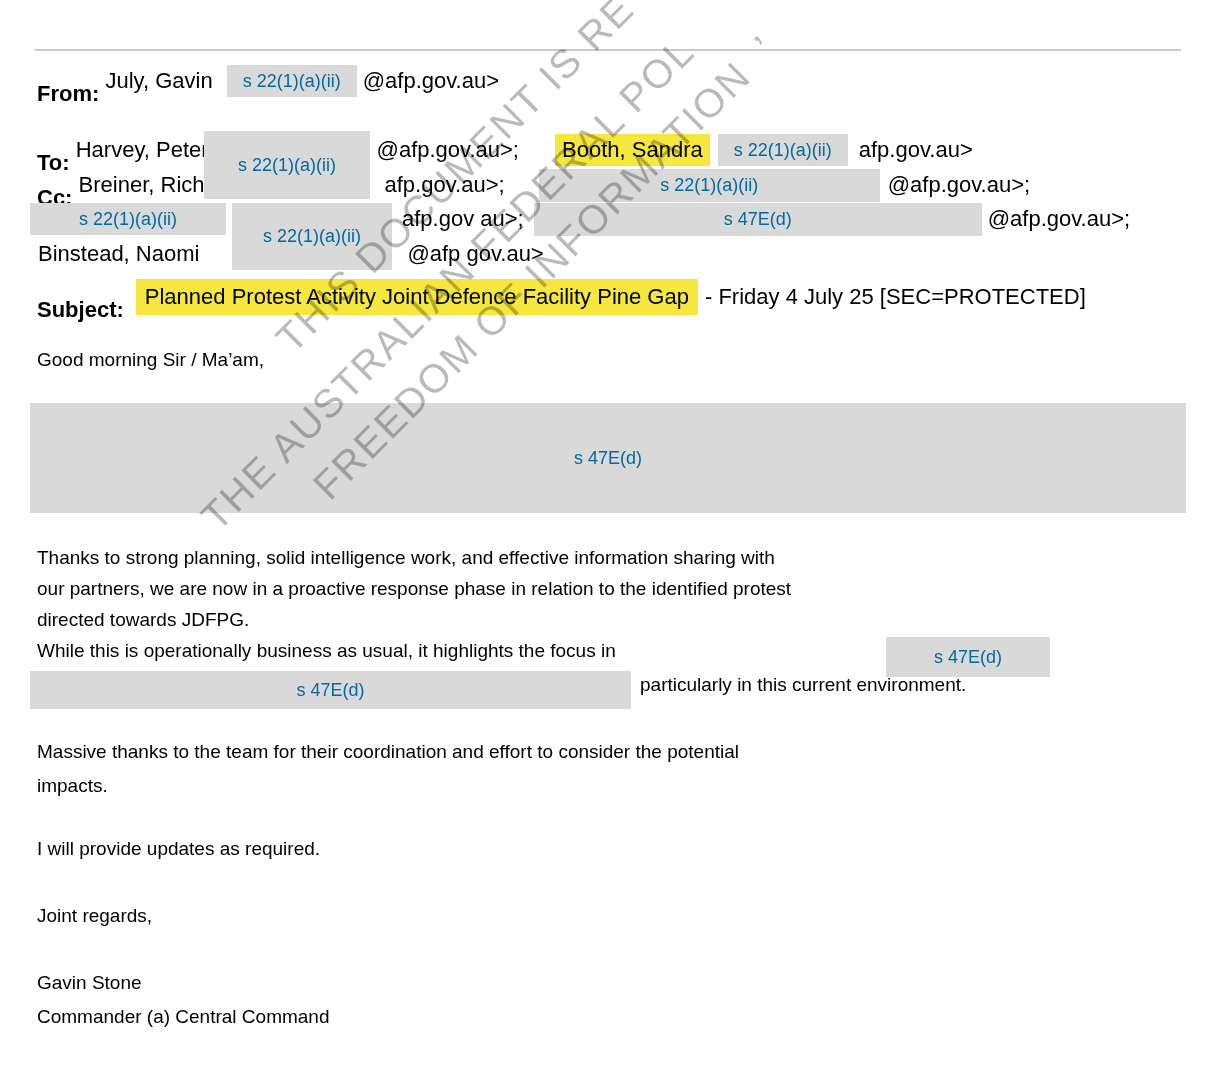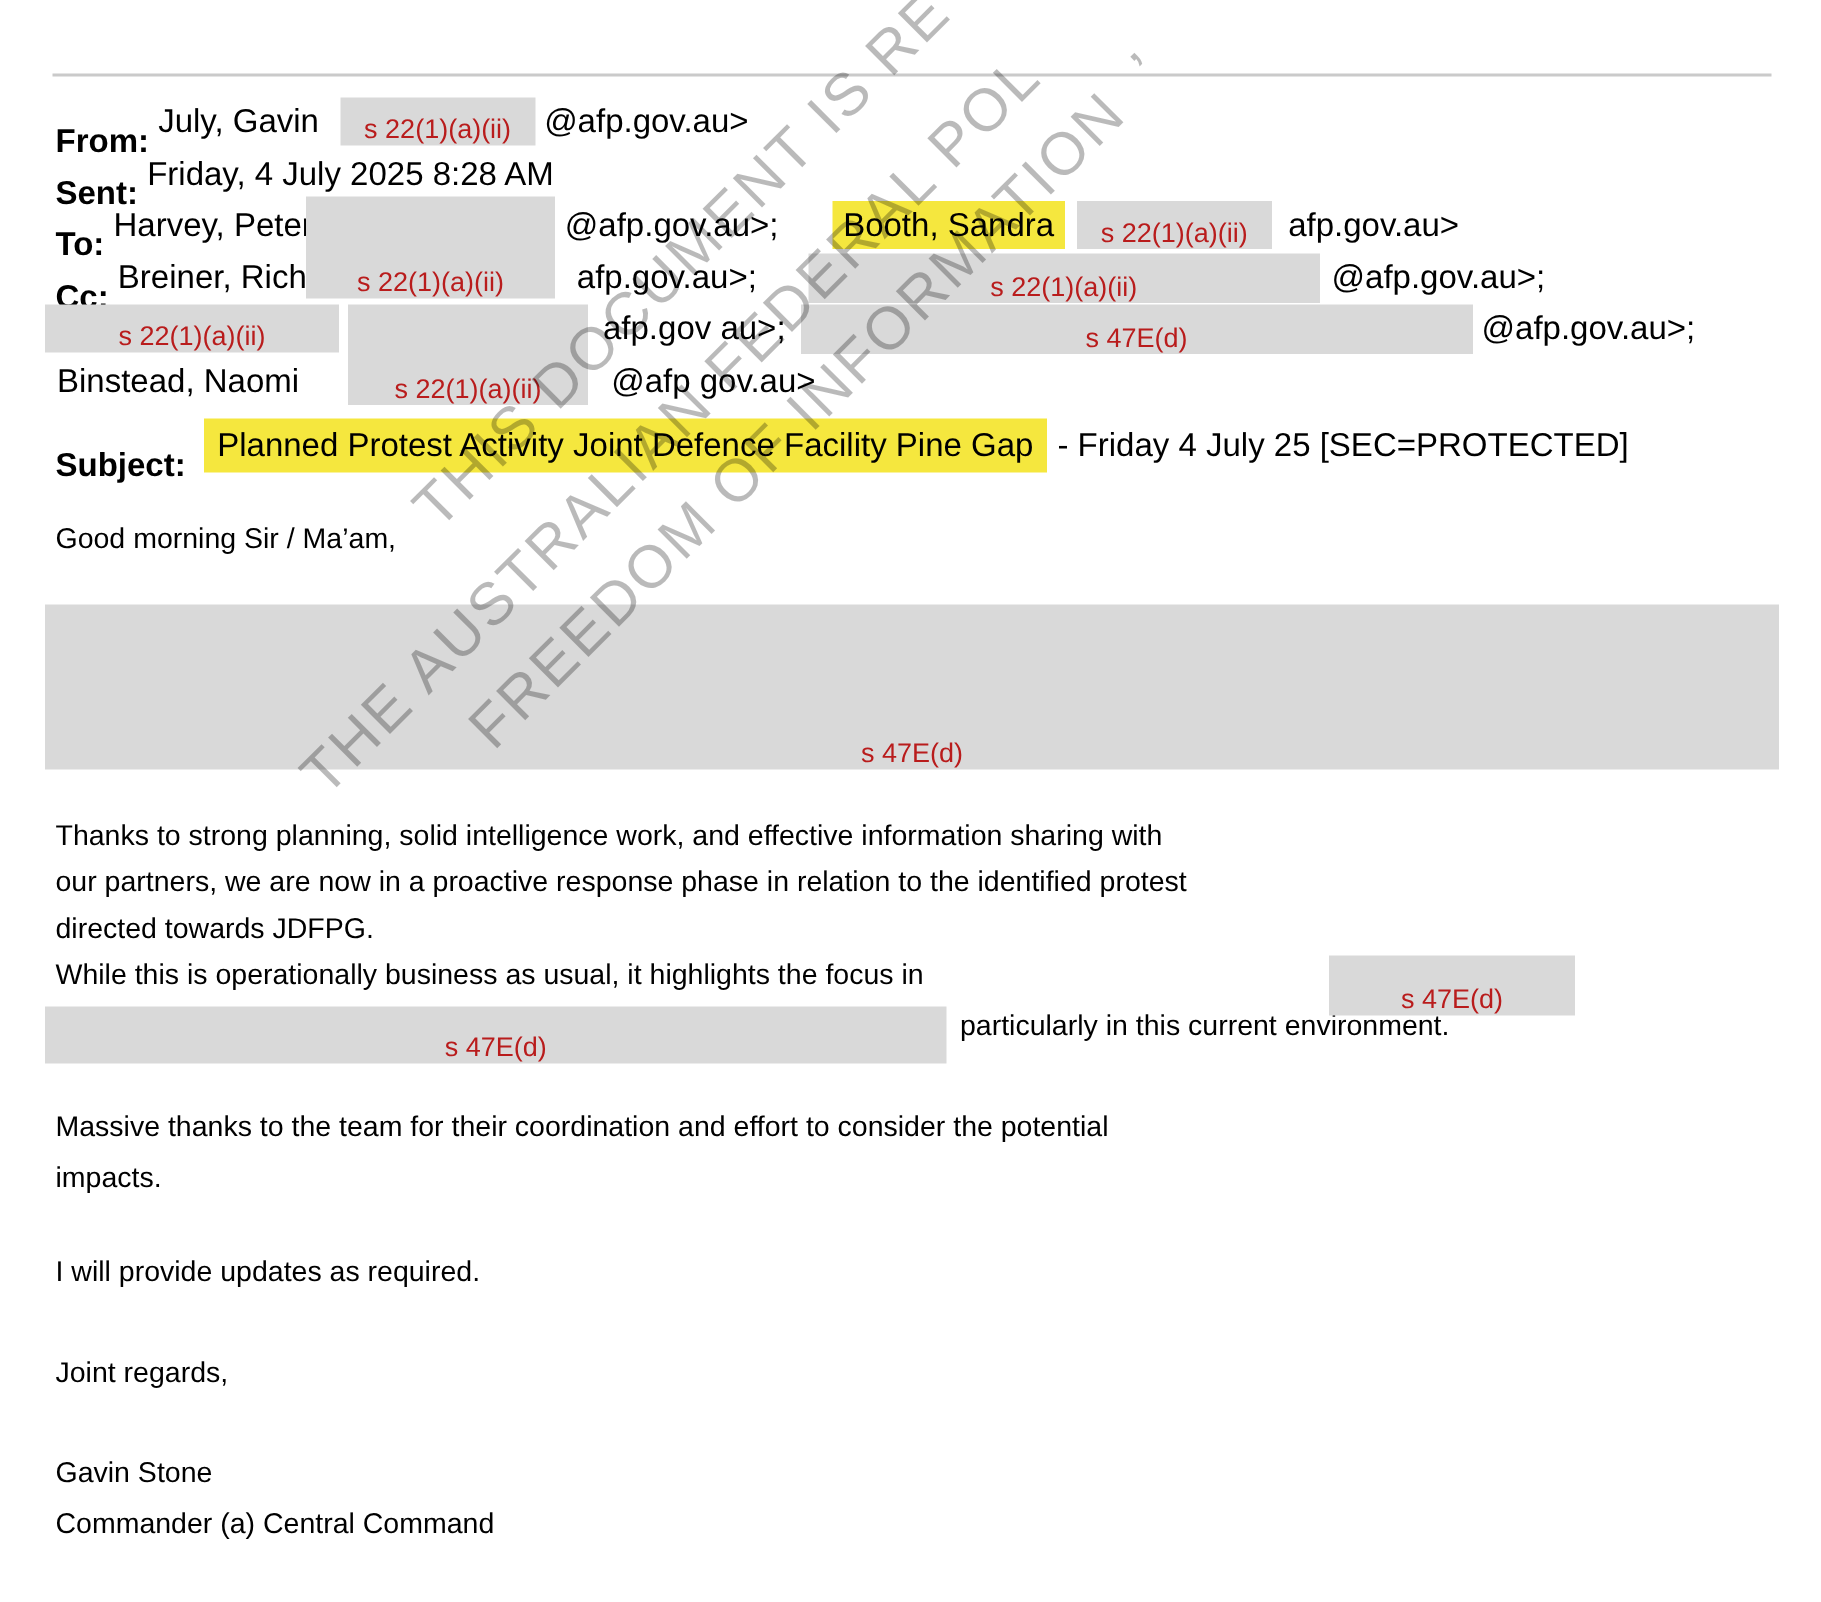--- a/index.html
+++ b/index.html
@@ -33,22 +33,22 @@
     height:34px;
     font-size:22px;
     white-space:pre;
     z-index:5;
   }
   .b{font-weight:bold;margin-top:26px;}
   .sp{flex:none;height:1px;}
   
   .redact{
     background:#d9d9d9;
-    color:#b91c1c;
-    display:flex;align-items:flex-end;justify-content:center;
+    color:#0369a1;
+    display:flex;align-items:center;justify-content:center;
     font-size:18px;
     flex:none;
     z-index:10;
   }
   .redact.abs{position:absolute;}
   
   .hl{background:#f5e73e;padding:3px 7px;flex:none;}
   .hl-subject{background:#f5e73e;padding:5px 9px;flex:none;}
   
   .bodyline{position:absolute;left:37px;font-size:19px;white-space:pre;z-index:5;}
@@ -75,24 +75,20 @@
     <span class="b">From:</span>
     <span> July, Gavin </span>
     <span class="sp" style="width:8px;"></span>
     <span class="redact" style="width:130px;height:32px;">
       <span>s 22(1)(a)(ii)</span>
     </span>
     <span class="sp" style="width:6px;"></span>
     <span>@afp.gov.au&gt;</span>
   </div>
 
-  <div class="row" style="top:99px;padding-left:37px;">
-    <span class="b">Sent:</span>
-    <span> Friday, 4 July 2025 8:28 AM</span>
-  </div>
 
   <div class="row" style="top:133px;padding-left:37px;">
     <span class="b">To:</span>
     <span> Harvey, Peter</span>
     <span class="sp" style="width:168px;"></span>
     <span>@afp.gov.au&gt;; </span>
     <span class="sp" style="width:30px;"></span>
     <span class="hl">Booth, Sandra</span>
     <span class="sp" style="width:8px;"></span>
     <span class="redact" style="width:130px;height:32px;">

